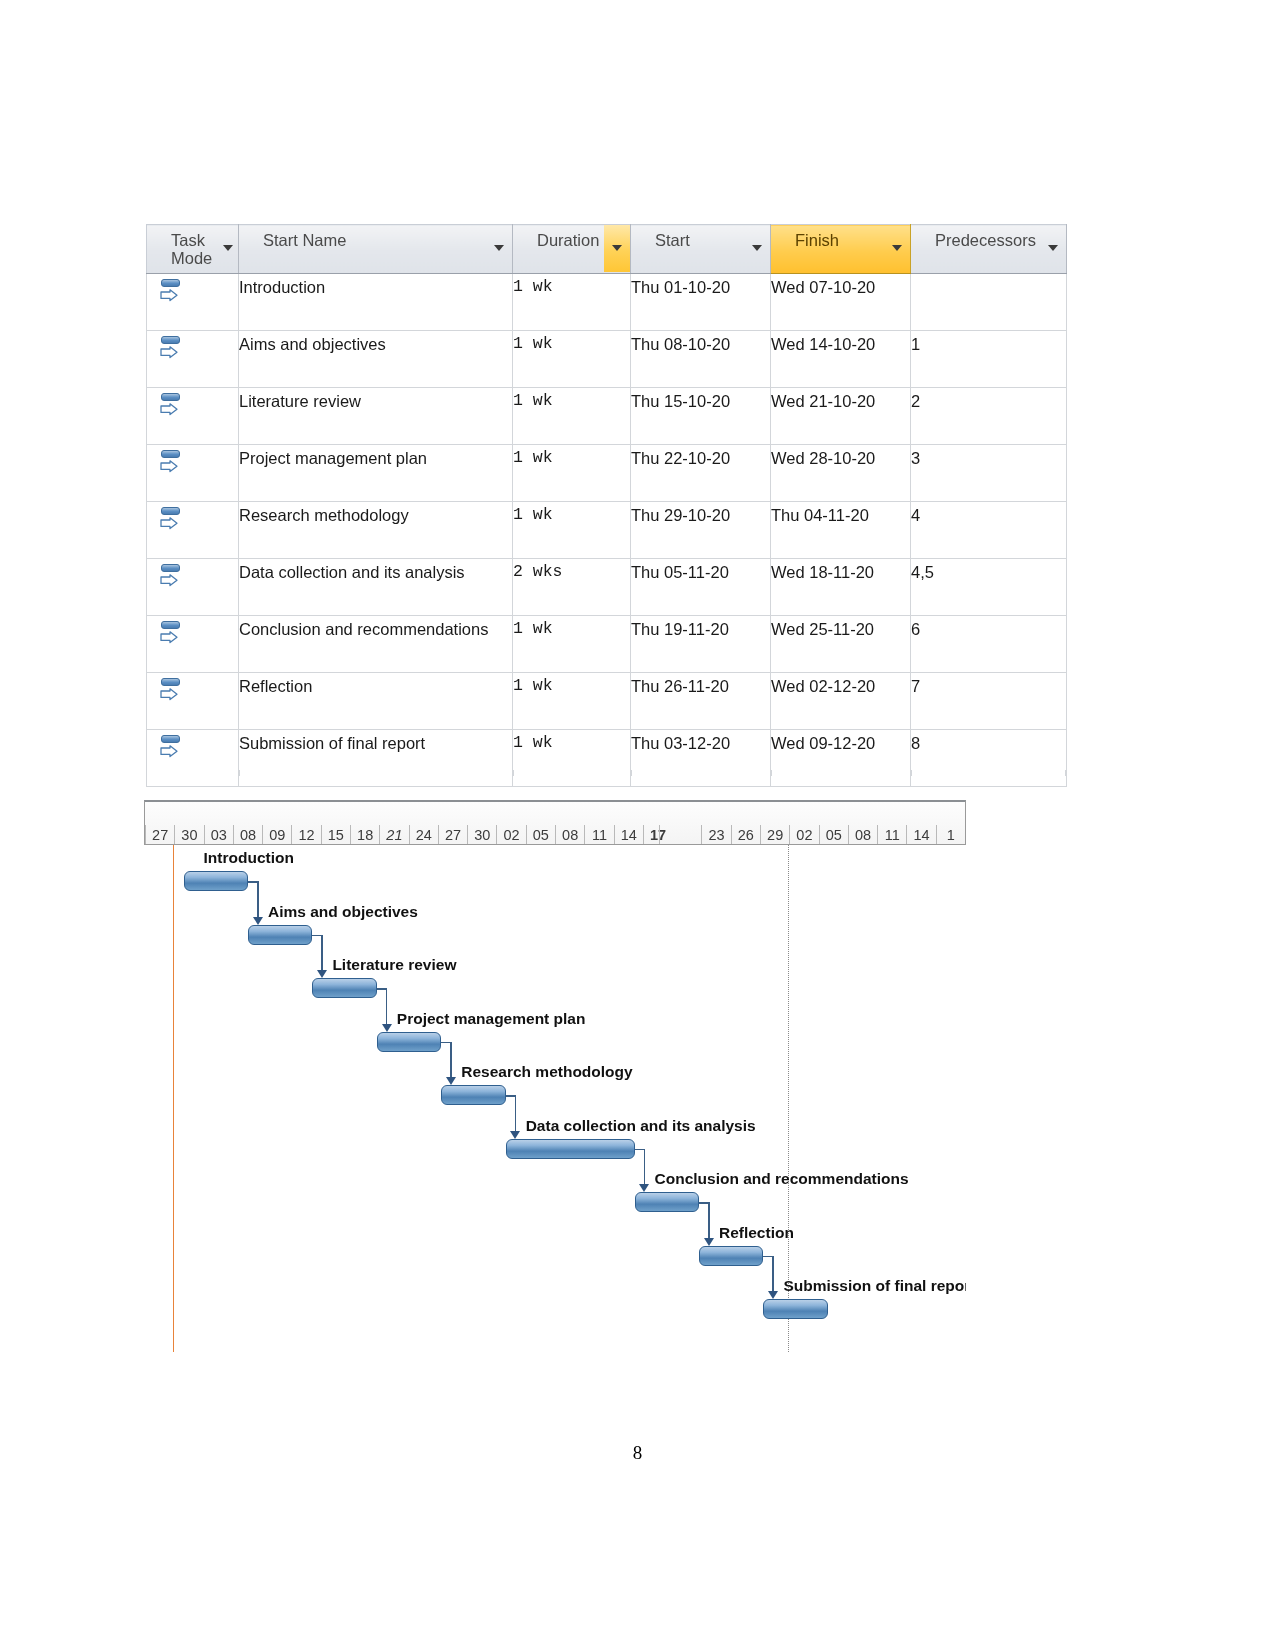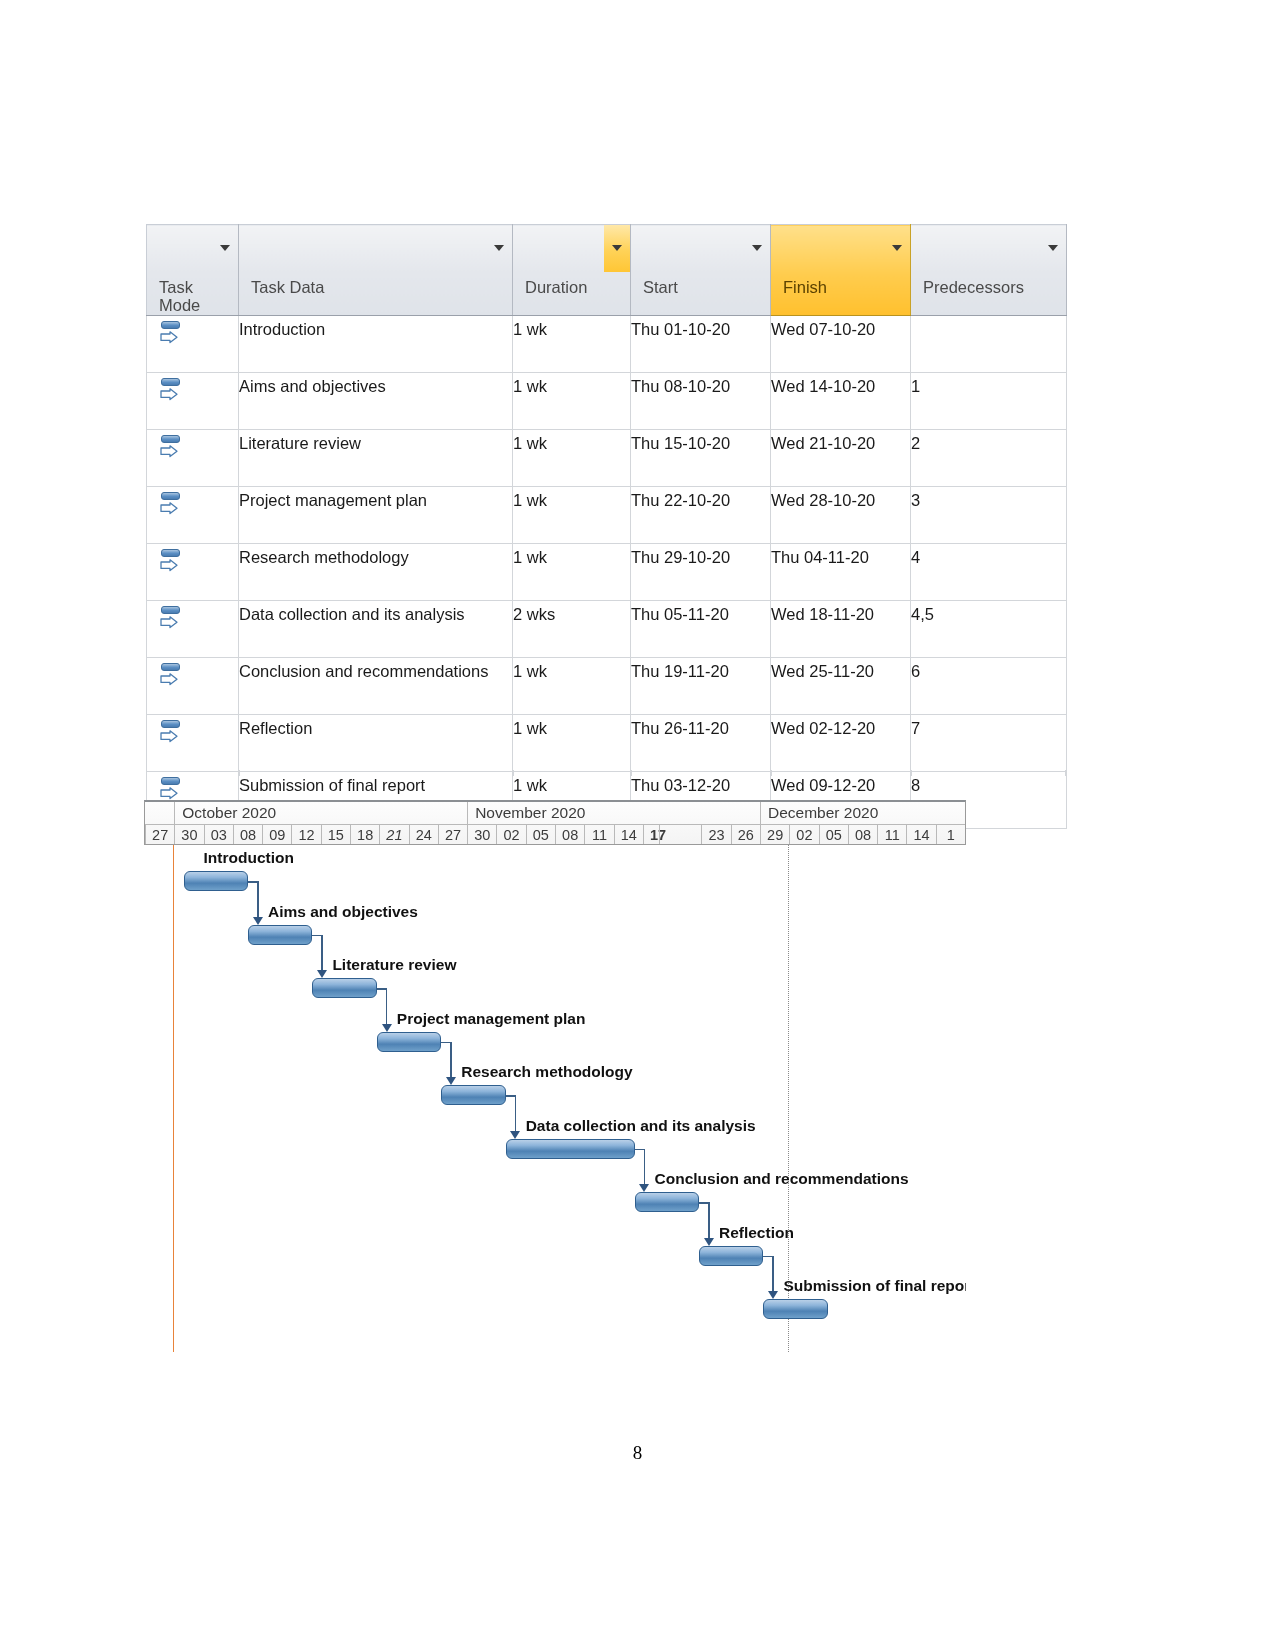--- a/index.html
+++ b/index.html
@@ -48,24 +48,23 @@
   }
   #task-table thead th:first-child { border-left: 1px solid #c9ced6; }
   .th-inner {
     display: flex;
     align-items: flex-start;
     justify-content: space-between;
     height: 100%;
     box-sizing: border-box;
   }
   .th-label {
-    padding: 6px 3px 0 12px;
+    padding: 6px 3px 0 24px;
     line-height: 1.12;
     white-space: pre-line;
-    margin-top: 47px;
   }
   .filter-btn {
     width: 26px;
     min-width: 26px;
     height: 47px;
     display: flex;
     align-items: center;
     justify-content: center;
     align-self: stretch;
   }
@@ -94,21 +93,21 @@
     font-size: 16.5px;
     color: #1a1a1a;
     border-bottom: 1px solid #d3d6da;
     border-right: 1px solid #d3d6da;
     background: #ffffff;
     line-height: 1.22;
   }
   #task-table tbody td:first-child { border-left: 1px solid #d3d6da; }
   td.cell-mode { border-right: 1px solid #d3d6da; }
   td.cell-name  { padding-left: 22px; padding-top: 5px; }
-  td.cell-dur   { padding-left: 7px; padding-top: 5px; }
+  td.cell-dur   { padding-left: 7px; padding-top: 5px; font-family: Liberation Mono, monospace; }
   td.cell-start { padding-left: 9px; padding-top: 5px; }
   td.cell-finish{ padding-left: 9px; padding-top: 5px; margin-left: 12px; }
   td.cell-pred  { padding-left: 8px; padding-top: 5px; }
   tr.tall td { height: 60px; }
 
   
   .mode-icon {
     position: relative;
     width: 26px; height: 30px;
     margin-left: 12px; margin-top: 2px;
@@ -274,21 +273,21 @@
         <div class="th-inner">
           <span class="th-label">Task
 Mode</span>
           <span class="filter-btn">
             <span class="caret"></span>
           </span>
         </div>
       </th>
       <th>
         <div class="th-inner">
-          <span class="th-label">Task Data</span>
+          <span class="th-label">Start Name</span>
           <span class="filter-btn">
             <span class="caret"></span>
           </span>
         </div>
       </th>
       <th class="hl-btn">
         <div class="th-inner">
           <span class="th-label">Duration</span>
           <span class="filter-btn">
             <span class="caret"></span>
@@ -418,25 +417,20 @@
 <div id="table-tail">
     <i style="left: 92px;"></i>
     <i style="left: 366px;"></i>
     <i style="left: 484px;"></i>
     <i style="left: 624px;"></i>
     <i style="left: 764px;"></i>
   </div>
 
 <div id="gantt">
   <div id="gantt-head">
-    <div id="month-row">
-        <div class="month-cell" style="left: 29.2857px; width: 292.857px; border-left: 1px solid rgb(185, 185, 185);">October 2020</div>
-        <div class="month-cell" style="left: 322.143px; width: 292.857px;">November 2020</div>
-        <div class="month-cell" style="left: 615px; width: 146.429px;">December 2020</div>
-      </div>
     <div id="day-row">
         <div class="day-cell" style="left: 0px; width: 29.2857px;">27</div>
         <div class="day-cell" style="left: 29.2857px; width: 29.2857px;">30</div>
         <div class="day-cell" style="left: 58.5714px; width: 29.2857px;">03</div>
         <div class="day-cell" style="left: 87.8571px; width: 29.2857px;">08</div>
         <div class="day-cell" style="left: 117.143px; width: 29.2857px;">09</div>
         <div class="day-cell" style="left: 146.429px; width: 29.2857px;">12</div>
         <div class="day-cell" style="left: 175.714px; width: 29.2857px;">15</div>
         <div class="day-cell" style="left: 205px; width: 29.2857px;">18</div>
         <div class="day-cell" style="left: 234.286px; width: 29.2857px; font-style: italic;">21</div>

